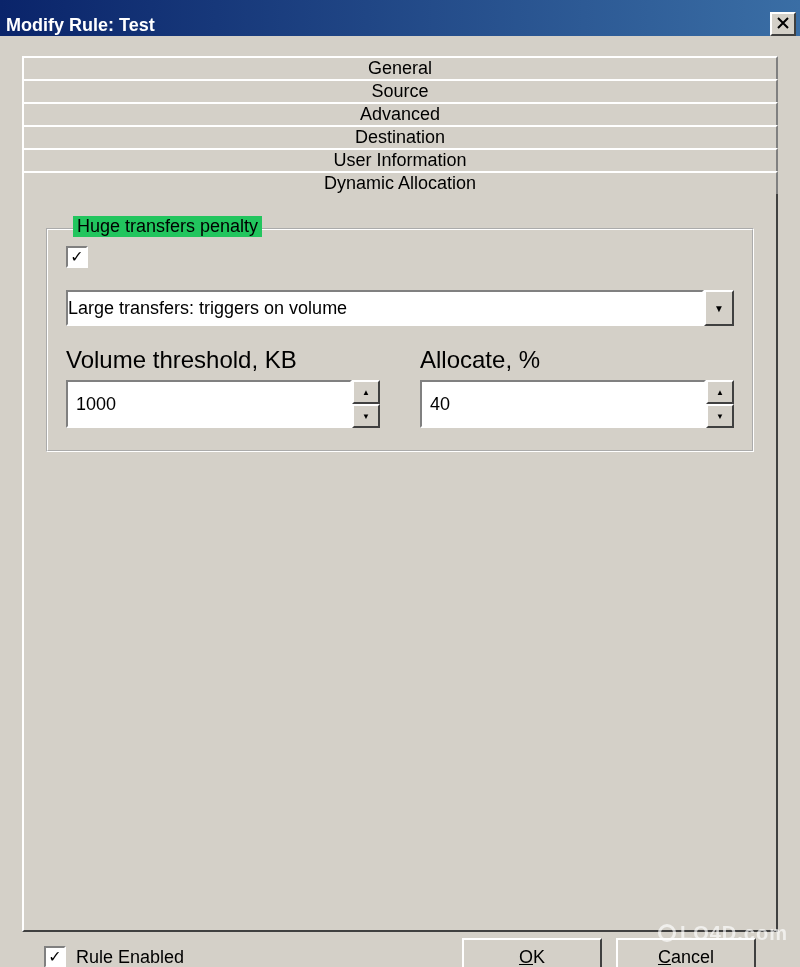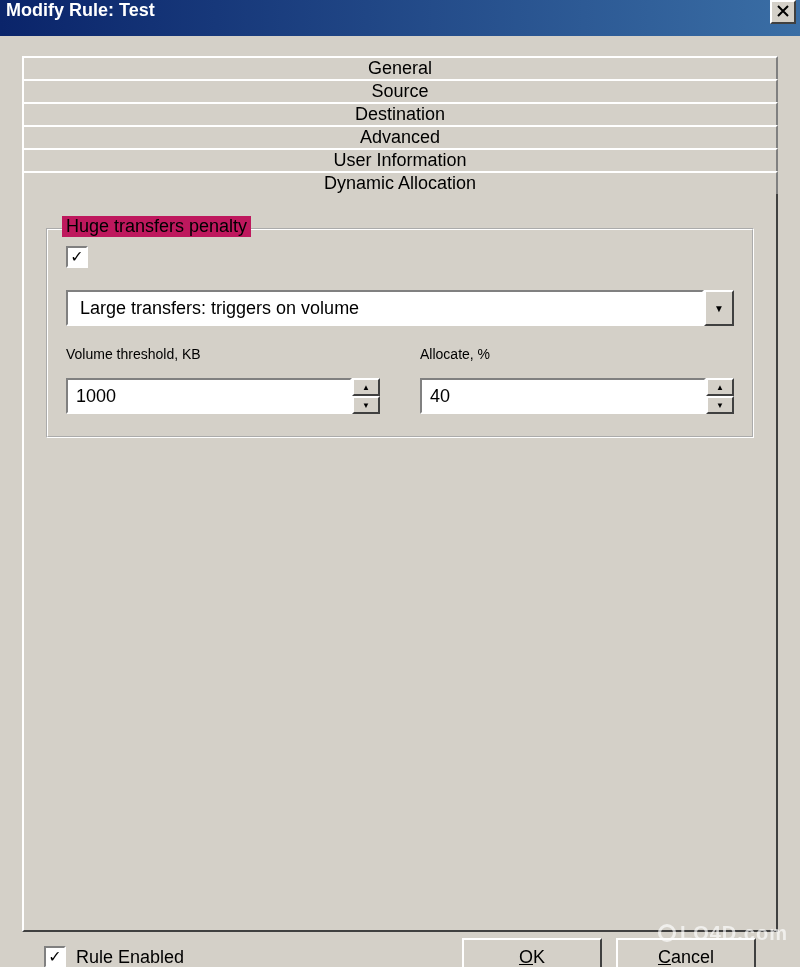--- a/index.html
+++ b/index.html
@@ -12,21 +12,21 @@
   font-family: Tahoma, Arial, sans-serif;
   font-size: 18px;
   overflow: hidden;
   position: relative;
 }
 .titlebar {
   background: linear-gradient(to right, #0a246a, #3a6ea5);
   color: #fff;
   height: 36px;
   display: flex;
-  align-items: flex-start;
+  align-items: flex-end;
   justify-content: space-between;
   padding: 0 4px 0 6px;
 }
 .titlebar-text {
   font-weight: bold;
   font-size: 18px;
 }
 .close-btn {
   width: 26px;
   height: 24px;
@@ -91,22 +91,22 @@
 }
 .fieldset {
   border: 2px groove #fff;
   padding: 16px 18px 22px 18px;
   position: relative;
   margin-top: 6px;
 }
 .fieldset-legend {
   position: absolute;
   top: -14px;
-  left: 14px;
-  background: #be185d;
+  left: 25px;
+  background: #22c55e;
   padding: 0 4px;
   font-size: 18px;
 }
 .checkbox-row {
   display: flex;
   align-items: center;
   margin-bottom: 22px;
 }
 .checkbox {
   width: 22px;
@@ -129,21 +129,21 @@
   display: flex;
   width: 100%;
   height: 36px;
   margin-bottom: 20px;
 }
 .select-field {
   flex: 1;
   background: #fff;
   border: 2px solid;
   border-color: #808080 #fff #fff #808080;
-  padding: 0 12px;
+  padding: 0 0;
   display: flex;
   align-items: center;
 }
 .select-arrow {
   width: 30px;
   background: #d4d0c8;
   border: 2px solid;
   border-color: #fff #404040 #404040 #fff;
   display: flex;
   align-items: center;
@@ -153,26 +153,26 @@
   color: #000;
 }
 .input-group-row {
   display: flex;
   gap: 40px;
 }
 .input-group {
   flex: 1;
 }
 .input-label {
-  margin-bottom: 16px;
-  font-size: 14px;
+  margin-bottom: 6px;
+  font-size: 24px;
 }
 .spinner {
   display: flex;
-  height: 36px;
+  height: 48px;
 }
 .spinner-input {
   flex: 1;
   background: #fff;
   border: 2px solid;
   border-color: #808080 #fff #fff #808080;
   padding: 0 8px;
   display: flex;
   align-items: center;
 }
@@ -263,24 +263,24 @@
 <div class="content">
   <div class="tab-container">
     <div class="tab-row row1">
       <div class="tab">
           <span>General</span>
         </div>
       <div class="tab">
           <span>Source</span>
         </div>
       <div class="tab">
+          <span>Advanced</span>
+        </div>
+      <div class="tab">
           <span>Destination</span>
-        </div>
-      <div class="tab">
-          <span>Advanced</span>
         </div>
     </div>
     <div class="tab-row row2">
       <div class="tab">
           <span>User Information</span>
         </div>
       <div class="tab active">
         <span>Dynamic Allocation</span>
         <span class="tab-active-cover"></span>
       </div>

